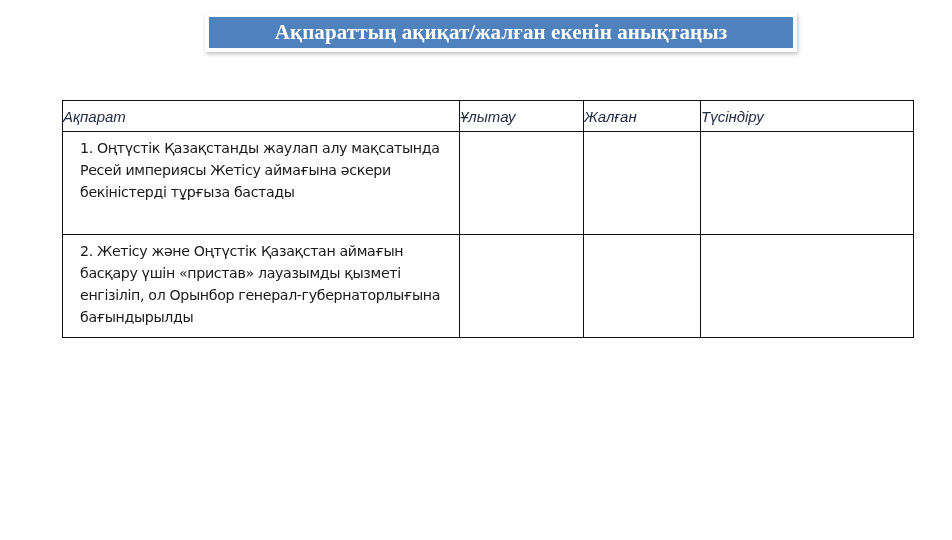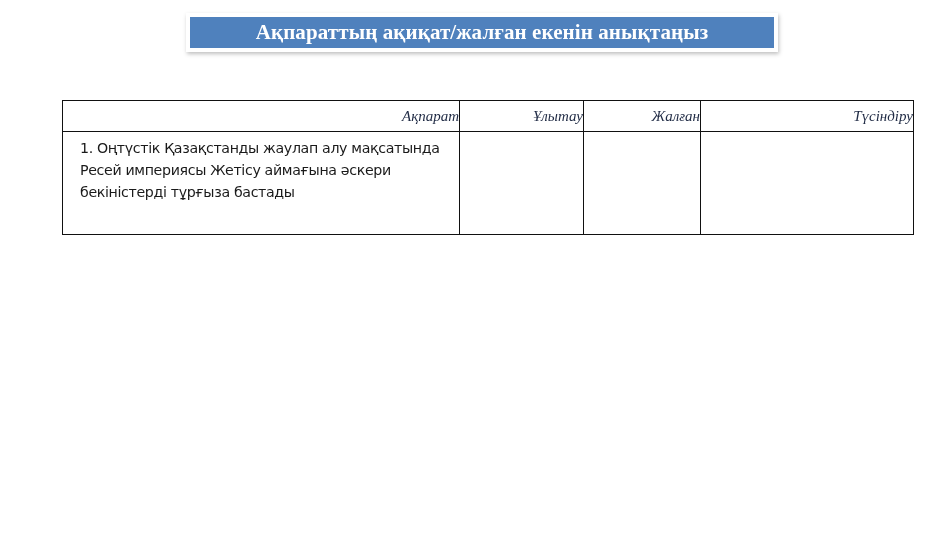--- a/index.html
+++ b/index.html
@@ -2,21 +2,21 @@
 <html><head>
   <meta charset="utf-8">
   <style>
     html, body { margin: 0; padding: 0; }
     body {
       width: 952px; height: 540px; background: #ffffff;
       position: relative; overflow: hidden;
       font-family: "Liberation Serif", "DejaVu Serif", serif;
     }
     .title-frame {
-      position: absolute; left: 186px; top: 13px; width: 592px; height: 39px;
+      position: absolute; left: 205px; top: 13px; width: 592px; height: 39px;
       background: #ffffff;
       box-shadow: 1px 2px 4px rgba(0,0,0,0.25);
     }
     .title-box {
       position: absolute; left: 4px; top: 4px; right: 4px; bottom: 4px;
       background: #4f81bd;
       color: #ffffff;
       font-family: "Liberation Serif", "DejaVu Serif", serif;
       font-weight: bold; font-size: 21px;
       display: flex; align-items: center; justify-content: center;
@@ -29,25 +29,25 @@
       width: 851px;
     }
     table.main td, table.main th {
       border: 1.5px solid #111111;
       padding: 0;
       vertical-align: top;
     }
     table.main th {
       font-weight: normal; font-style: italic;
       color: #1f2a44;
-      font-family: Liberation Serif, serif;
+      font-family: Liberation Sans, sans-serif;
       font-size: 15px;
       height: 30px;
       vertical-align: middle;
-      text-align: right;
+      text-align: left;
     }
     .info-cell {
       font-family: "DejaVu Sans", "Liberation Sans", sans-serif;
       font-size: 14.2px;
       line-height: 22px;
       color: #1a1a1a;
       padding: 5px 8px 0 8px !important;
       letter-spacing: -0.35px;
     }
     .info-text { white-space: normal; margin-left: 9px; }
@@ -81,14 +81,22 @@
   </thead>
   <tbody>
     <tr class="r1">
       <td class="info-cell">
         <div class="info-text">1. Оңтүстік Қазақстанды жаулап алу мақсатында Ресей империясы Жетісу аймағына әскери бекіністерді тұрғыза бастады</div>
       </td>
       <td class="blank"></td>
       <td class="blank"></td>
       <td class="blank"></td>
     </tr>
+    <tr class="r2">
+      <td class="info-cell">
+        <div class="info-text">2. Жетісу және Оңтүстік Қазақстан аймағын басқару үшін «пристав» лауазымды қызметі енгізіліп, ол Орынбор генерал-губернаторлығына бағындырылды</div>
+      </td>
+      <td class="blank"></td>
+      <td class="blank"></td>
+      <td class="blank"></td>
+    </tr>
   </tbody>
 </table>
 
 </body></html>

